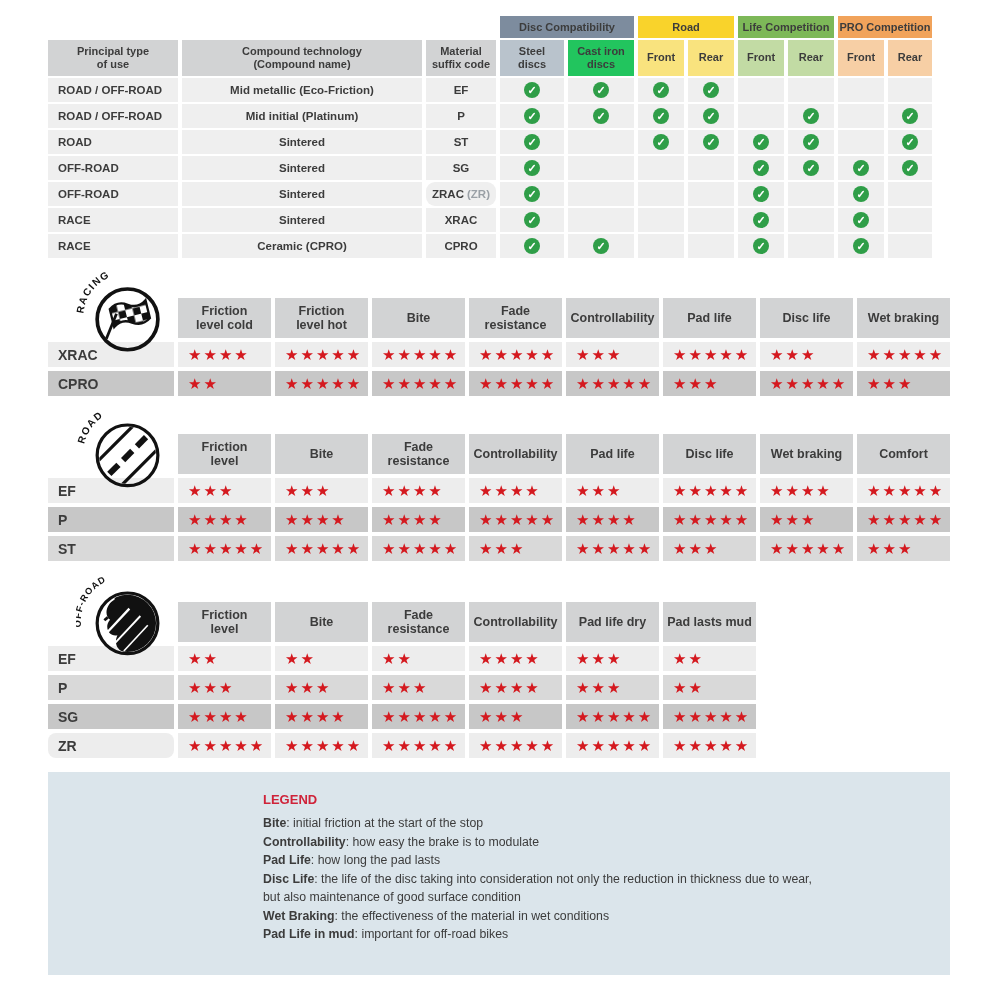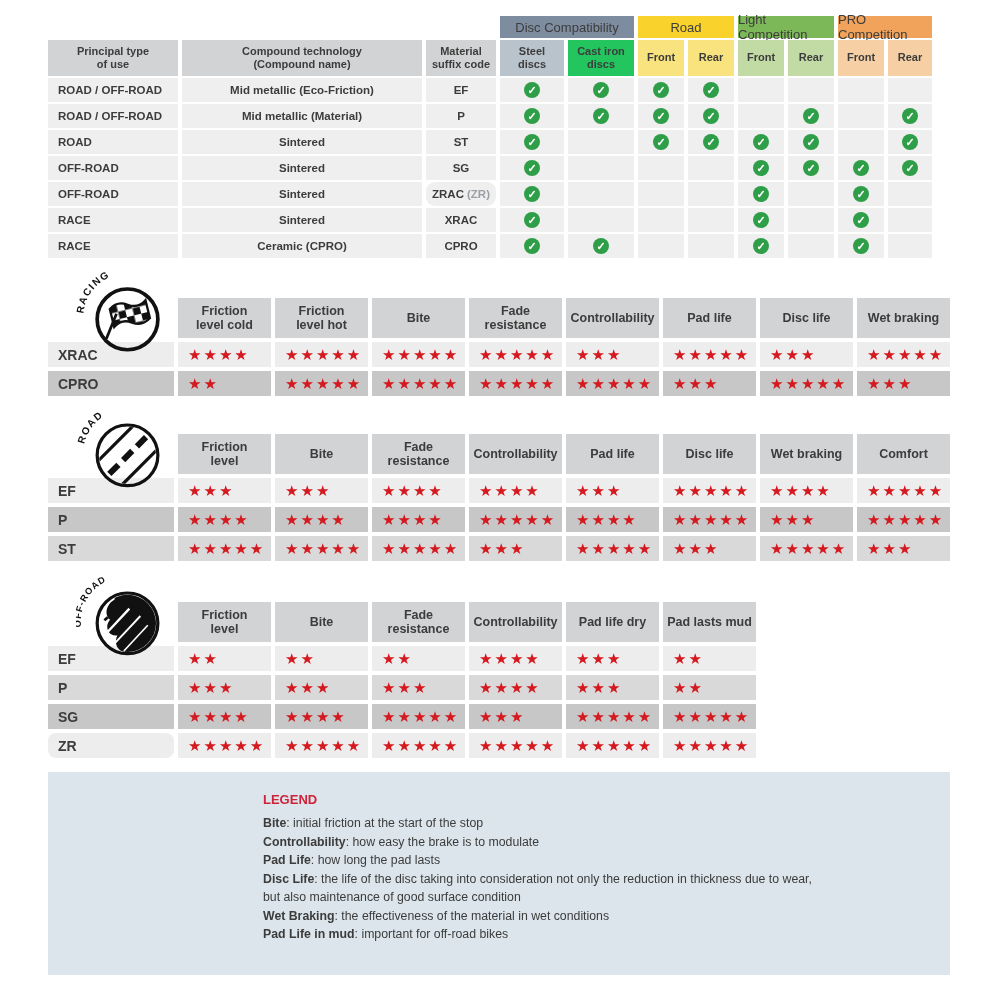--- a/index.html
+++ b/index.html
@@ -4,21 +4,21 @@
 <style>
   html,body{margin:0;padding:0;background:#fff;}
   .page{position:relative;width:1000px;height:1000px;background:#fff;
         font-family:"Liberation Sans",sans-serif;color:#3c3c3c;overflow:hidden;}
 
   
   .compat{position:absolute;left:48px;top:16px;display:grid;
           grid-template-columns:130px 240px 70px 64px 66px 46px 46px 46px 46px 46px 44px;
           grid-template-rows:22px 36px repeat(7,24px);gap:2px 4px;}
   .band{display:flex;align-items:center;justify-content:center;
-        font-size:13px;font-weight:normal;}
+        font-size:11px;font-weight:bold;}
   .hcell{display:flex;align-items:center;justify-content:center;text-align:center;
          font-size:11px;font-weight:bold;line-height:1.2;white-space:pre-line;
          background:#d2d3d4;}
   .ccell{background:#efefef;display:flex;align-items:center;font-size:11.5px;font-weight:bold;}
   .ccell.left{padding-left:10px;}
   .ccell.center{justify-content:center;}
   .code-note{color:#9aa0a6;margin-left:3px;font-weight:bold;}
   .check{width:16px;height:16px;border-radius:50%;background:#2f9e48;color:#fff;
          font-size:11px;font-weight:bold;display:flex;align-items:center;justify-content:center;}
 
@@ -43,21 +43,21 @@
   svg text{font-family:"Liberation Sans",sans-serif;}
 </style>
 </head>
 <body>
 
 <div class="page">
 
   <div class="compat" id="compat-grid">
       <div class="band" style="grid-area: 1 / 4 / auto / span 2; background: rgb(125, 140, 158);">Disc Compatibility</div>
       <div class="band" style="grid-area: 1 / 6 / auto / span 2; background: rgb(249, 211, 43);">Road</div>
-      <div class="band" style="grid-area: 1 / 8 / auto / span 2; background: rgb(125, 184, 88);">Light Competition</div>
+      <div class="band" style="grid-area: 1 / 8 / auto / span 2; background: rgb(125, 184, 88);">Life Competition</div>
       <div class="band" style="grid-area: 1 / 10 / auto / span 2; background: rgb(241, 163, 91);">PRO Competition</div>
       <div class="hcell" style="grid-area: 2 / 1;">Principal type
 of use</div>
       <div class="hcell" style="grid-area: 2 / 2;">Compound technology
 (Compound name)</div>
       <div class="hcell" style="grid-area: 2 / 3;">Material
 suffix code</div>
       <div class="hcell" style="grid-area: 2 / 4; background: rgb(185, 195, 204);">Steel
 discs</div>
       <div class="hcell" style="grid-area: 2 / 5; background: #22c55e;">Cast iron
@@ -83,21 +83,21 @@
         <span class="check">✓</span>
       </div>
       <div class="ccell center" style="grid-area: 3 / 7;">
         <span class="check">✓</span>
       </div>
       <div class="ccell center" style="grid-area: 3 / 8;"></div>
       <div class="ccell center" style="grid-area: 3 / 9;"></div>
       <div class="ccell center" style="grid-area: 3 / 10;"></div>
       <div class="ccell center" style="grid-area: 3 / 11;"></div>
       <div class="ccell left" style="grid-area: 4 / 1;">ROAD / OFF-ROAD</div>
-      <div class="ccell center" style="grid-area: 4 / 2;">Mid metallic (Material)</div>
+      <div class="ccell center" style="grid-area: 4 / 2;">Mid initial (Platinum)</div>
       <div class="ccell center" style="grid-area: 4 / 3;">
         <span>P</span>
       </div>
       <div class="ccell center" style="grid-area: 4 / 4;">
         <span class="check">✓</span>
       </div>
       <div class="ccell center" style="grid-area: 4 / 5;">
         <span class="check">✓</span>
       </div>
       <div class="ccell center" style="grid-area: 4 / 6;">

